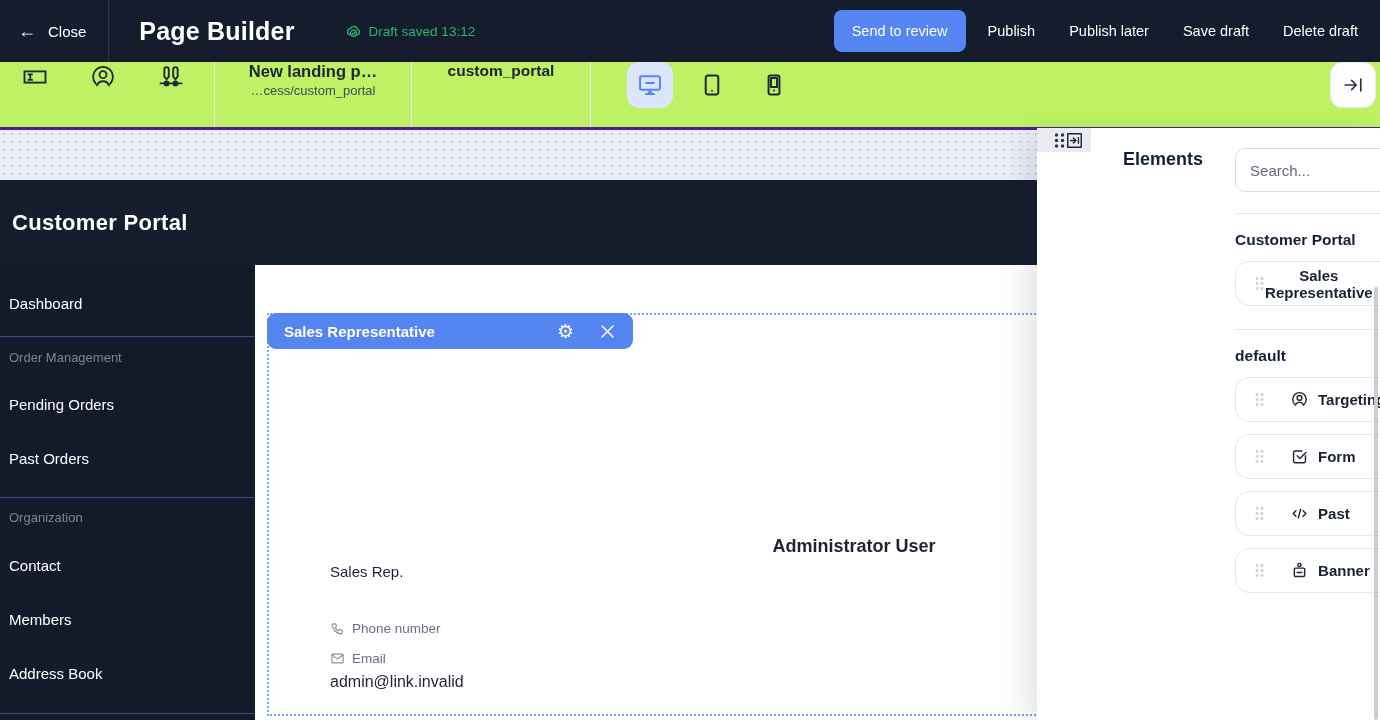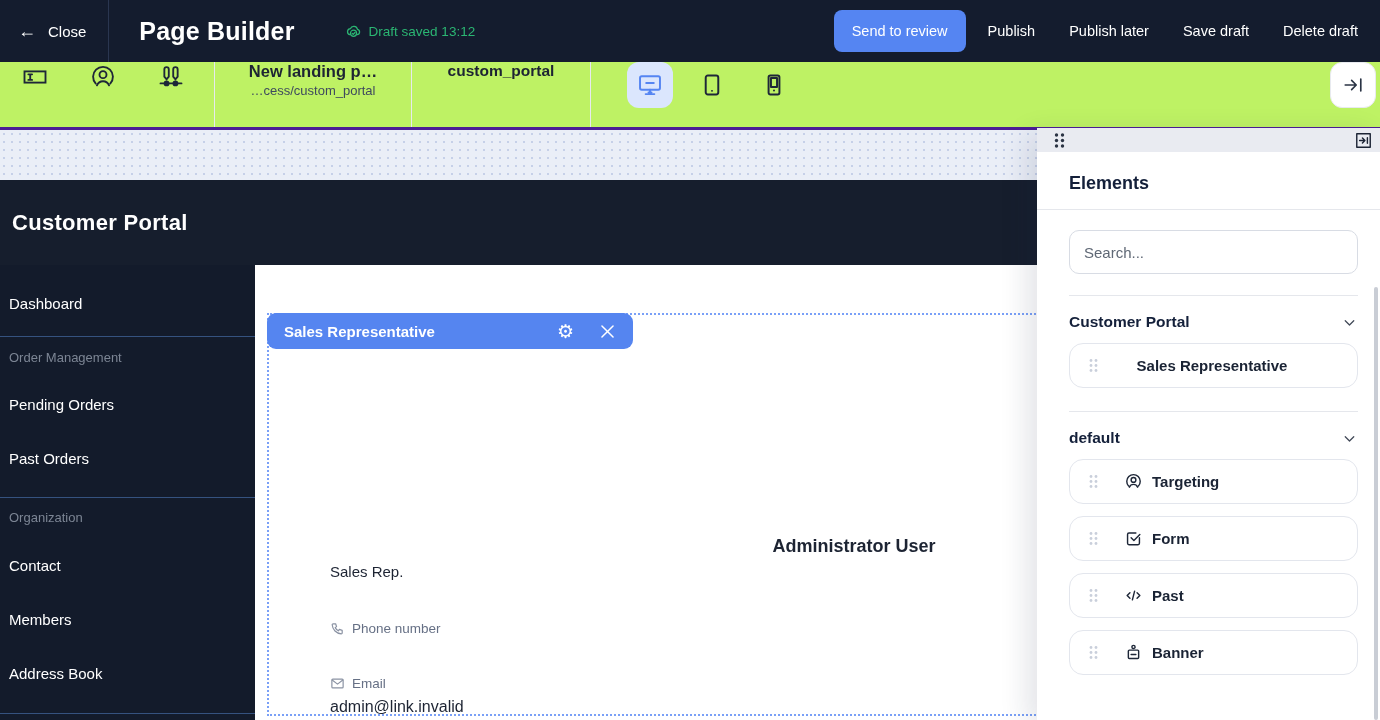--- a/index.html
+++ b/index.html
@@ -51,25 +51,25 @@
   .selection { position:absolute; left:12px; top:48px; right:0; height:403px; border:2px dotted #7aa0f7; }
   .sel-label { position:absolute; left:-2px; top:-2px; width:366px; height:36px; background:#5585f0; border-radius:9px; display:flex; align-items:center; }
   .sel-label-text { color:#fff; font-size:15px; font-weight:bold; padding-left:17px; flex:1; }
   .sel-gear { color:#fff; font-size:19px; line-height:1; cursor:pointer; margin-right:24px; font-family:"DejaVu Sans", sans-serif; }
   .sel-close { color:#fff; cursor:pointer; margin-right:16px; display:flex; }
   .rep-card { padding:218px 0 0 61px; }
   .rep-name { font-size:18px; font-weight:bold; color:#1d2433; line-height:26px;text-align:center; }
   .rep-role { font-size:15px; color:#1d2433; line-height:26px; }
   .rep-row { display:flex; align-items:center; gap:7px; color:#667085; font-size:13.5px; }
   .rep-row.phone { margin-top:36px; }
-  .rep-row.email { margin-top:40px;text-align:right; }
+  .rep-row.email { margin-top:15px;text-align:right; }
   .rep-email-value { font-size:16px; color:#1d2433; margin-top:7px; }
 
   
-  .panel { position:absolute; left:1037px; top:128px; width:343px; height:592px; background:#fff; box-shadow:-10px 6px 26px rgba(25,35,65,.12); z-index:40; display:flex; flex-direction:column; }
+  .panel { position:absolute; left:1037px; top:128px; width:343px; height:592px; background:#fff; box-shadow:-10px 6px 26px rgba(25,35,65,.12); z-index:40; display:flex; flex-direction:row; }
   .panel-grip { height:24px; background:#e9ebf1; display:flex; align-items:center; justify-content:space-between; padding:0 8px 0 16px; }
   .grip-dots { color:#2a3344; display:flex; cursor:grab; }
   .panel-collapse { color:#1c2435; display:flex; cursor:pointer; }
   .panel-title { font-size:18px; font-weight:bold; color:#14203a; padding:21px 0 15px 32px; }
   .panel-div { height:1px; background:#e5e7ec; flex-shrink:0; }
   .panel-scroll { padding:20px 22px 0 32px; position:relative; flex:1; }
   .search-box { width:100%; height:44px; border:1px solid #d8dce4; border-radius:10px; font-size:15px; color:#1d2433; padding:0 14px; font-family:inherit; outline:none; }
   .search-box::placeholder { color:#5f6875; }
   .scroll-div { height:1px; background:#e5e7ec; margin-top:21px; }
   .p-section-head { display:flex; align-items:center; justify-content:space-between; margin-top:13px; height:26px; cursor:pointer; }

